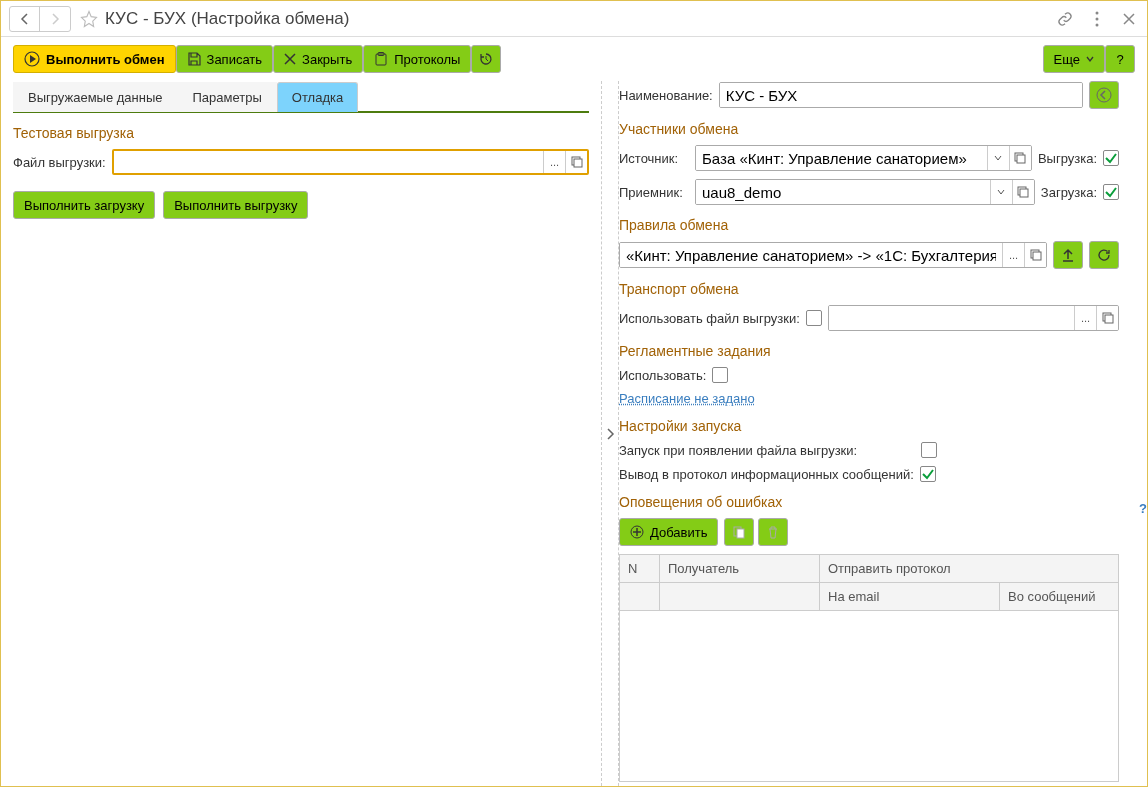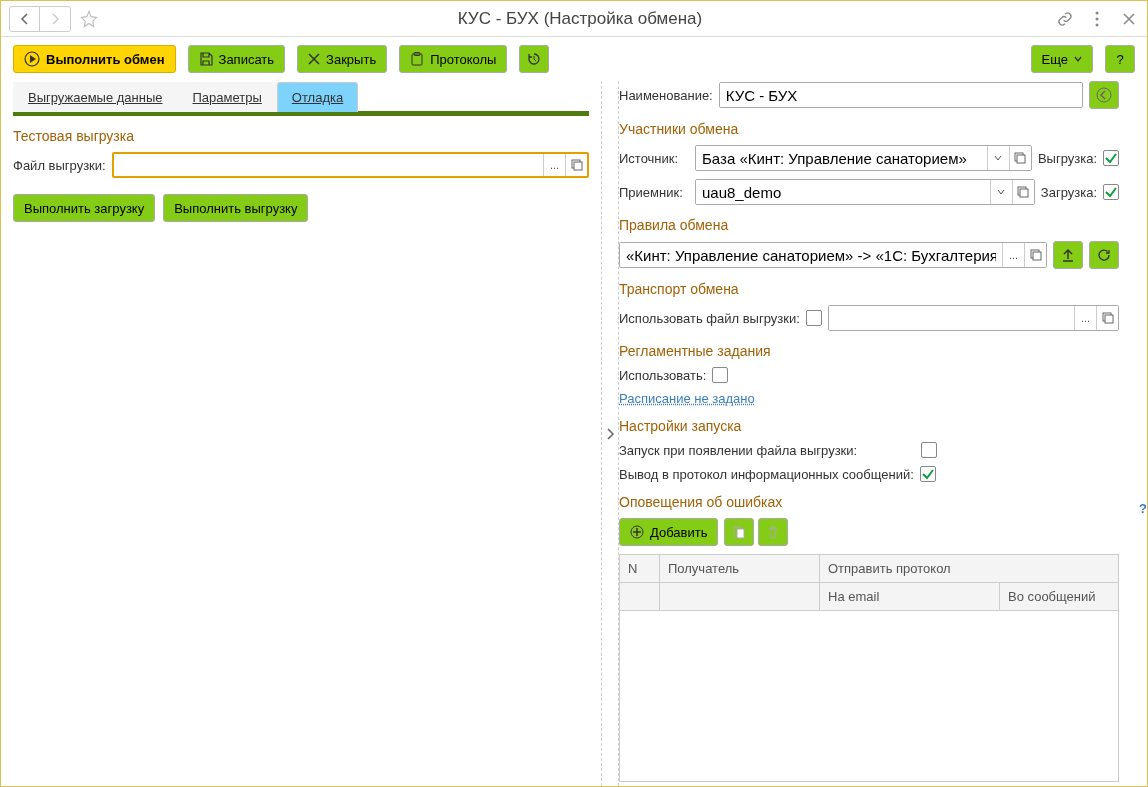--- a/index.html
+++ b/index.html
@@ -1,35 +1,35 @@
 <!DOCTYPE html>
 <html><head>
 <meta charset="utf-8">
 <style>
 * { box-sizing: border-box; margin: 0; padding: 0; }
 body { font-family: Arial, sans-serif; font-size: 13px; color: #333; background: #fff; width: 1148px; height: 787px; overflow: hidden; }
 .window { border: 1px solid #e0c050; width: 1148px; height: 787px; display: flex; flex-direction: column; }
-.titlebar { display: flex; align-items: center; height: 36px; padding: 0 8px; border-bottom: 1px solid #ddd; text-align: center; }
+.titlebar { display: flex; align-items: center; height: 36px; padding: 0 8px; border-bottom: 1px solid #ddd; }
 .nav-btns { display: flex; border: 1px solid #ccc; border-radius: 3px; margin-right: 8px; }
 .nav-btn { width: 30px; height: 24px; display: flex; align-items: center; justify-content: center; cursor: pointer; }
 .nav-btn:first-child { border-right: 1px solid #ccc; }
 .star { width: 20px; height: 20px; margin-right: 6px; display: flex; align-items: center; justify-content: center; color: #bbb; }
 .title { font-size: 17px; color: #444; flex: 1; }
 .title-actions { display: flex; gap: 12px; align-items: center; }
 .icon-btn { width: 20px; height: 20px; display: flex; align-items: center; justify-content: center; cursor: pointer; color: #888; }
-.toolbar { display: flex; align-items: center; padding: 8px 12px; gap: 12px; }
+.toolbar { display: flex; align-items: center; padding: 8px 12px; gap: 0; }
 .btn { border: 1px solid #aaa; border-radius: 3px; padding: 5px 10px; background: #84cc16; cursor: pointer; display: inline-flex; align-items: center; gap: 6px; font-size: 13px; height: 28px; }
 .btn-primary { background: #ffd400; border-color: #d4af00; font-weight: bold; }
 .btn-icon-only { width: 30px; justify-content: center; padding: 5px; }
 .toolbar-spacer { flex: 1; }
 .content { flex: 1; display: flex; overflow: hidden; }
 .left-pane { width: 600px; padding: 0 12px 12px 12px; display: flex; flex-direction: column; }
 .splitter { width: 18px; display: flex; align-items: center; justify-content: center; border-left: 1px dashed #ccc; border-right: 1px dashed #ccc; cursor: ew-resize; }
 .right-pane { flex: 1; padding: 0 28px 12px 0; overflow-y: auto; position: relative; }
-.tabs { display: flex; border-bottom: 5px solid #4d7c0f; text-decoration: underline; }
+.tabs { display: flex; border-bottom: 2px solid #4d7c0f; }
 .tab { padding: 7px 14px; cursor: pointer; border: 1px solid transparent; border-bottom: none; position: relative; top: 1px; color: #333; }
 .tab.active { border-color: #ccc; background: #7dd3fc; border-top-left-radius:3px; border-top-right-radius:3px;}
 .tab:not(.active) { background: #f5f5f5; }
 .section-title { color: #a16207; font-size: 14px; margin: 12px 0 8px 0; }
 .field-row { display: flex; align-items: center; margin-bottom: 8px; gap: 6px; }
 .field-label { font-size: 13px; white-space: nowrap; }
 .input-wrap { flex: 1; display: flex; border: 1px solid #aaa; border-radius: 2px; height: 26px; overflow: hidden; background:#fff;}
 .input-wrap.focused { border: 2px solid #e0a000; }
 .input-wrap input { flex: 1; border: none; outline: none; padding: 0 6px; font-size: 15px; }
 .input-btn { width: 22px; border-left: 1px solid #ccc; display: flex; align-items: center; justify-content: center; cursor: pointer; font-size: 11px; color: #555; background:#fff;}

